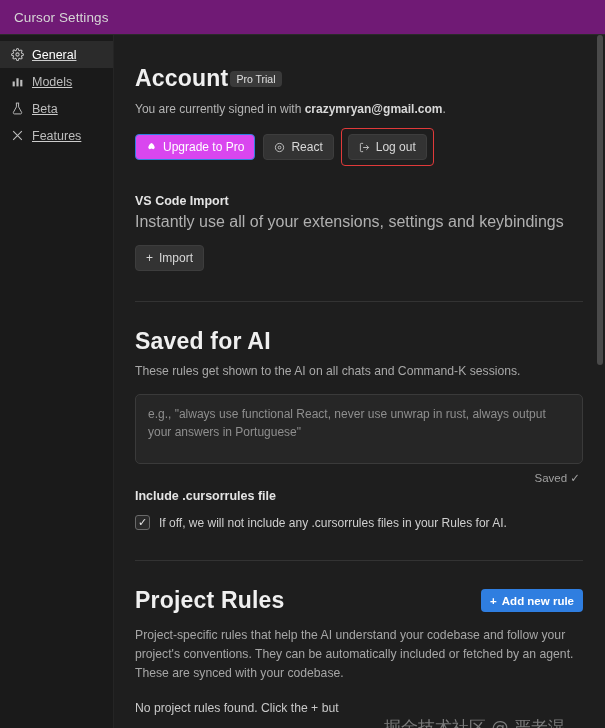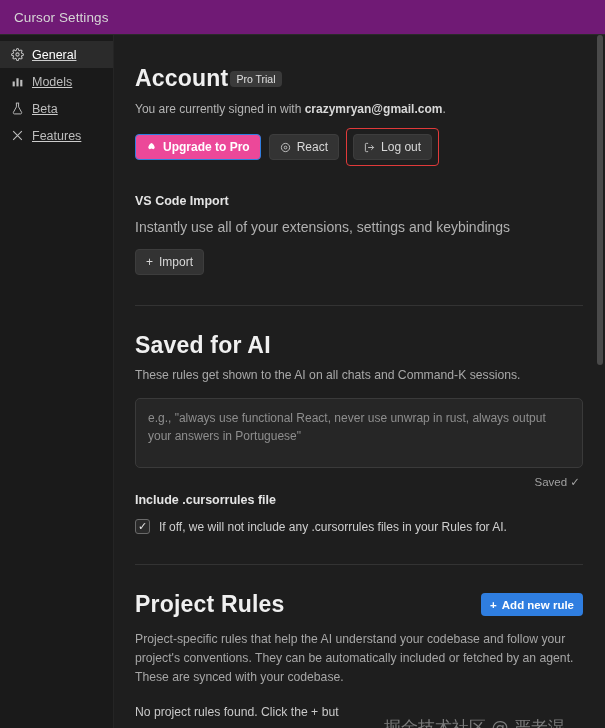--- a/index.html
+++ b/index.html
@@ -113,41 +113,41 @@
     height: 26px;
     padding: 0 10px;
     border-radius: 4px;
     background: #333333;
     color: #d8d8d8;
     border: 1px solid #3d3d3d;
     cursor: pointer;
     white-space: nowrap;
   }
   .btn.primary {
-    background: #ec4899;
+    background: #d946ef;
     border-color: #2f7ee0;
     color: #ffffff;
-    font-weight: 700;
+    font-weight: 400;
   }
   .btn .ic { display:inline-flex; align-items:center; }
   .highlight-box {
     border: 1.5px solid #e03a3a;
     border-radius: 4px;
     padding: 5px 6px;
     margin-left: -1px;
     display: inline-flex;
   }
 
   h2.sub-head {
     font-size: 12.5px;
     font-weight: 700;
     color: #e4e4e4;
     margin-top: 28px;
   }
-  .desc { font-size: 14px; color: #b0b0b0; margin-top: 9px; line-height: 1.45; }
+  .desc { font-size: 16px; color: #b0b0b0; margin-top: 2px; line-height: 1.45; }
 
   .divider { height: 1px; background: #333333; margin: 30px 0 0 0; }
 
   h1.rules { margin-top: 26px; }
   .rules-desc { font-size: 12.2px; color: #a8a8a8; margin-top: 9px; }
 
   .textarea {
     margin-top: 16px;
     height: 70px;
     background: #262626;

